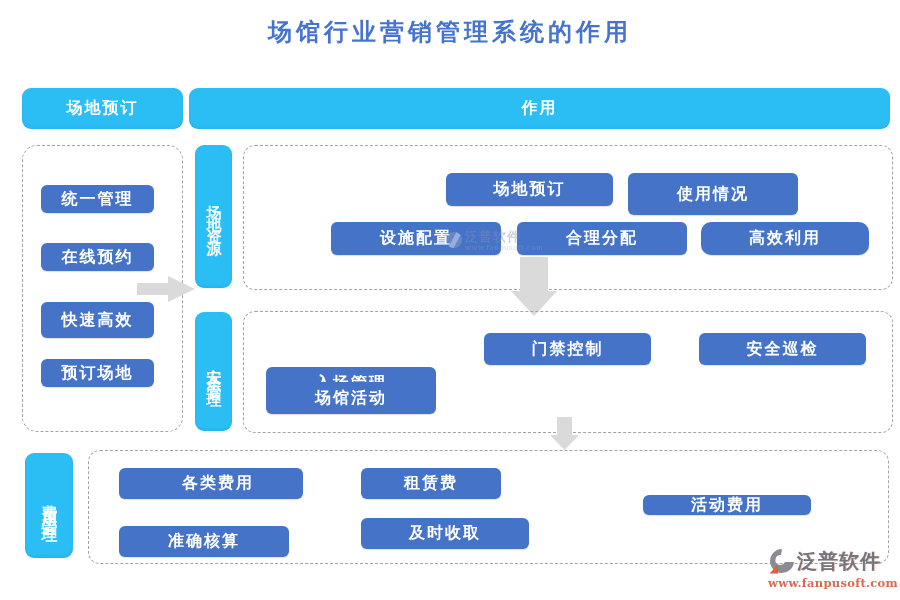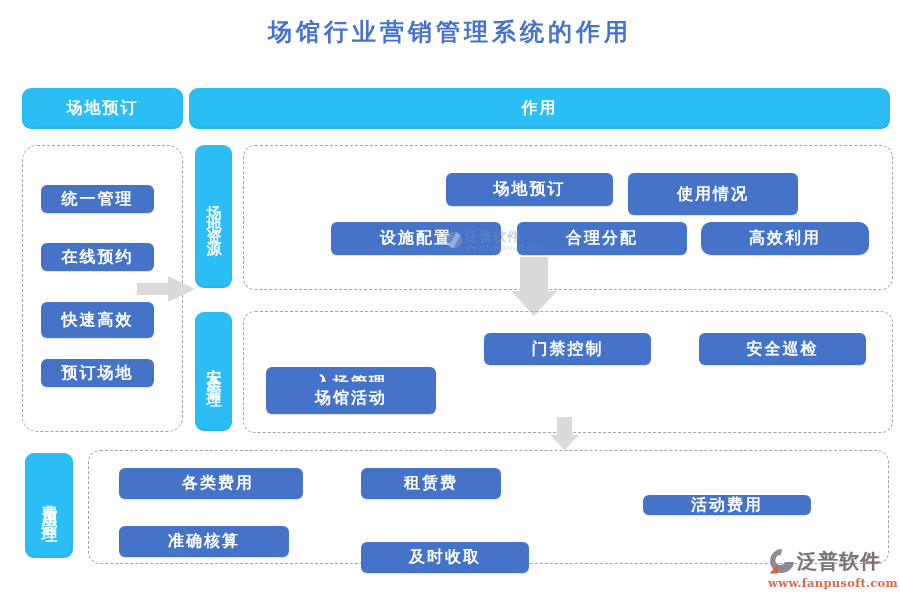--- a/index.html
+++ b/index.html
@@ -112,21 +112,21 @@
 
   <svg class="arrow" style="left:550px;top:417px;" width="29" height="33" viewBox="0 0 29 33">
     <polygon points="7,0 22,0 22,18 29,18 14.5,33 0,18 7,18"></polygon>
   </svg>
 
   <div class="abs vlabel s3-label">费用管理</div>
   <div class="abs dashed s3-box">
     <div class="btn" style="left:30px;top:17px;width:170px;height:31px;padding-left:14px;">各类费用</div>
     <div class="btn" style="left:272px;top:17px;width:140px;height:31px;">租赁费</div>
     <div class="btn" style="left:30px;top:67px;width:170px;height:31px;margin-top:8px;">准确核算</div>
-    <div class="btn" style="left:272px;top:67px;width:168px;height:31px;margin-top:24px;">及时收取</div>
+    <div class="btn" style="left:272px;top:67px;width:168px;height:31px;">及时收取</div>
     <div class="btn" style="left:554px;top:44px;width:168px;height:20px;">活动费用</div>
   </div>
 
   <div class="abs logo">
     <div class="logo-row">
       <svg width="27" height="27" viewBox="0 0 27 27">
         <path d="M14 1 A12 12 0 1 0 26 14 L17 14 A5 5 0 1 1 13 7 Z" fill="#8B8B94"></path>
         <path d="M1.5 25.5 L10 16.5 L10 25.5 Z" fill="#DB5F3C"></path>
       </svg>
       <span class="logo-name">泛普软件</span>

